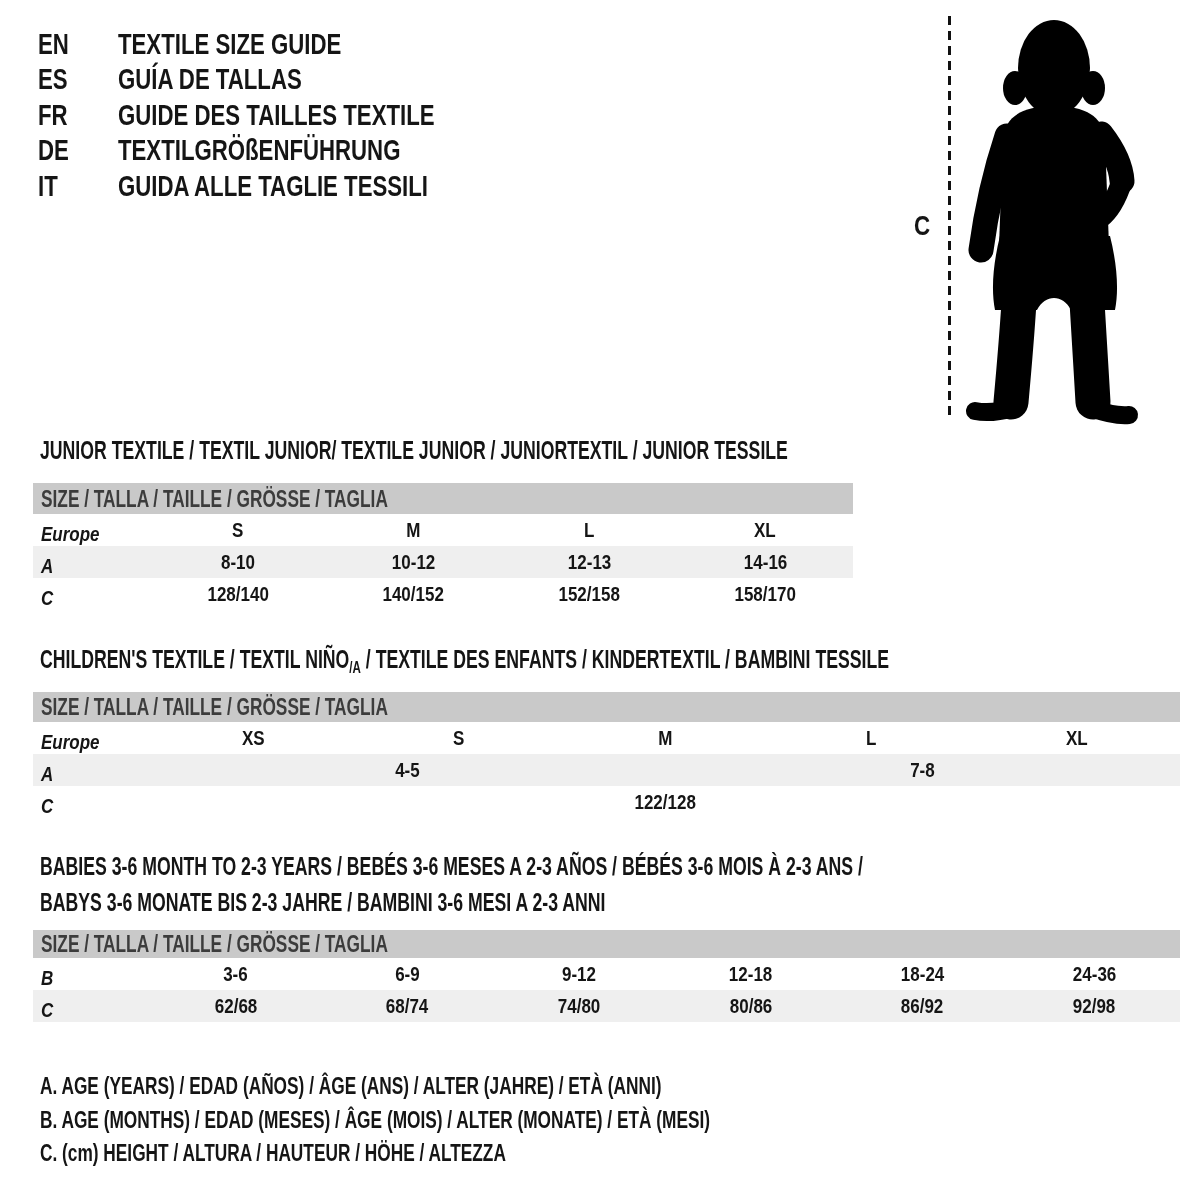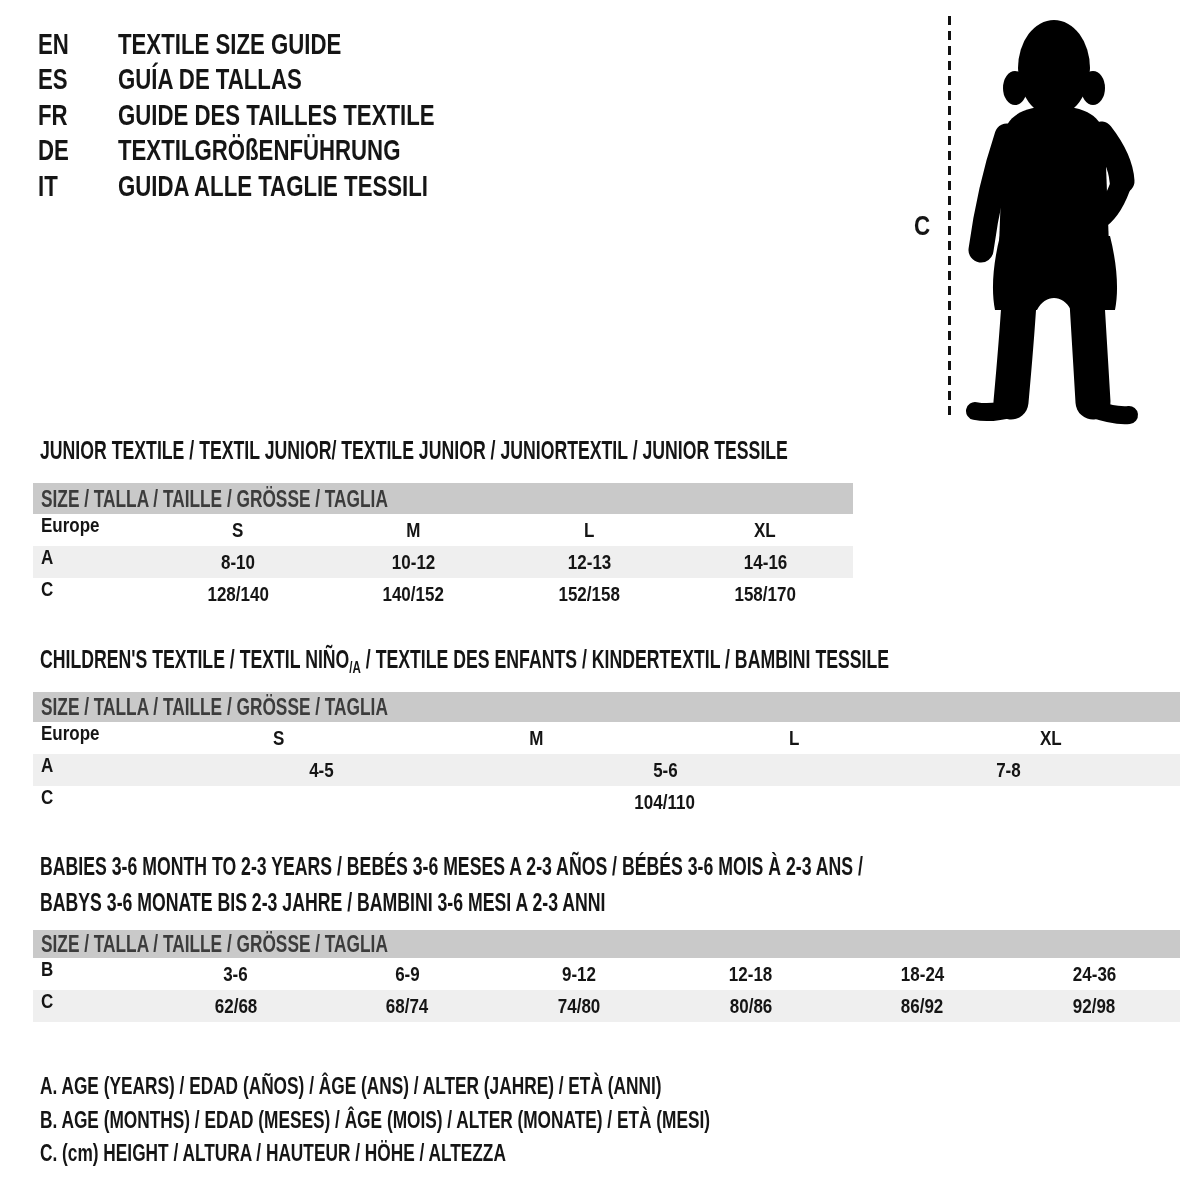--- a/index.html
+++ b/index.html
@@ -25,21 +25,21 @@
     transform:scaleX(0.68); transform-origin:left top; }
   .sub-a { font-size:17px; position:relative; top:5px; }
 
   
   .stable { position:absolute; left:33px; }
   .size-bar { background:#c9c9c9; display:flex; align-items:center; padding-left:8px; }
   .size-bar span { font-size:24px; font-weight:bold; color:#3c3c3c; white-space:nowrap;
     transform:scaleX(0.72); transform-origin:left center; display:inline-block; }
   .trow { display:flex; height:32px; }
   .trow.shaded { background:#efefef; }
-  .tlabel { width:117px; display:flex; align-items:flex-start; padding-left:8px; }
+  .tlabel { width:117px; display:flex; align-items:flex-end; padding-left:8px;font-style:italic; }
   .tlabel span { font-size:20px; font-weight:bold; transform:scaleX(0.85); transform-origin:left center;
     display:inline-block; white-space:nowrap; }
   .tcell { flex:1; display:flex; align-items:center; justify-content:center; }
   .tcell span { font-size:20px; font-weight:bold; transform:scaleX(0.85); transform-origin:center center;
     display:inline-block; white-space:nowrap; }
 
   
   .legend-line { position:absolute; left:40px; font-size:24px; font-weight:bold; white-space:nowrap;
     transform:scaleX(0.72); transform-origin:left top; }
 </style>
@@ -160,52 +160,52 @@
 
 <div class="stable" style="top:692px; width:1147px">
   <div class="size-bar" style="height:30px">
     <span>SIZE / TALLA / TAILLE / GRÖSSE / TAGLIA</span>
   </div>
   <div class="trow">
     <div class="tlabel">
         <span>Europe</span>
       </div>
     <div class="tcell">
+        <span>XS</span>
+      </div>
+    <div class="tcell">
         <span>S</span>
       </div>
     <div class="tcell">
         <span>M</span>
       </div>
     <div class="tcell">
         <span>L</span>
       </div>
     <div class="tcell">
         <span>XL</span>
       </div>
   </div>
   <div class="trow shaded">
     <div class="tlabel">
         <span>A</span>
       </div>
     <div class="tcell">
         <span>4-5</span>
       </div>
     <div class="tcell">
-        <span>5-6</span>
-      </div>
-    <div class="tcell">
         <span>7-8</span>
       </div>
   </div>
   <div class="trow">
     <div class="tlabel">
         <span>C</span>
       </div>
     <div class="tcell">
-        <span>104/110</span>
+        <span>122/128</span>
       </div>
   </div>
 </div>
 
 <div class="sec-title" style="top:848px">
   <span style="display:block">BABIES 3-6 MONTH TO 2-3 YEARS / BEBÉS 3-6 MESES A 2-3 AÑOS / BÉBÉS 3-6 MOIS À 2-3 ANS /</span>
   <span style="display:block">BABYS 3-6 MONATE BIS 2-3 JAHRE / BAMBINI 3-6 MESI A 2-3 ANNI</span>
 </div>
 
 <div class="stable" style="top:930px; width:1147px">

